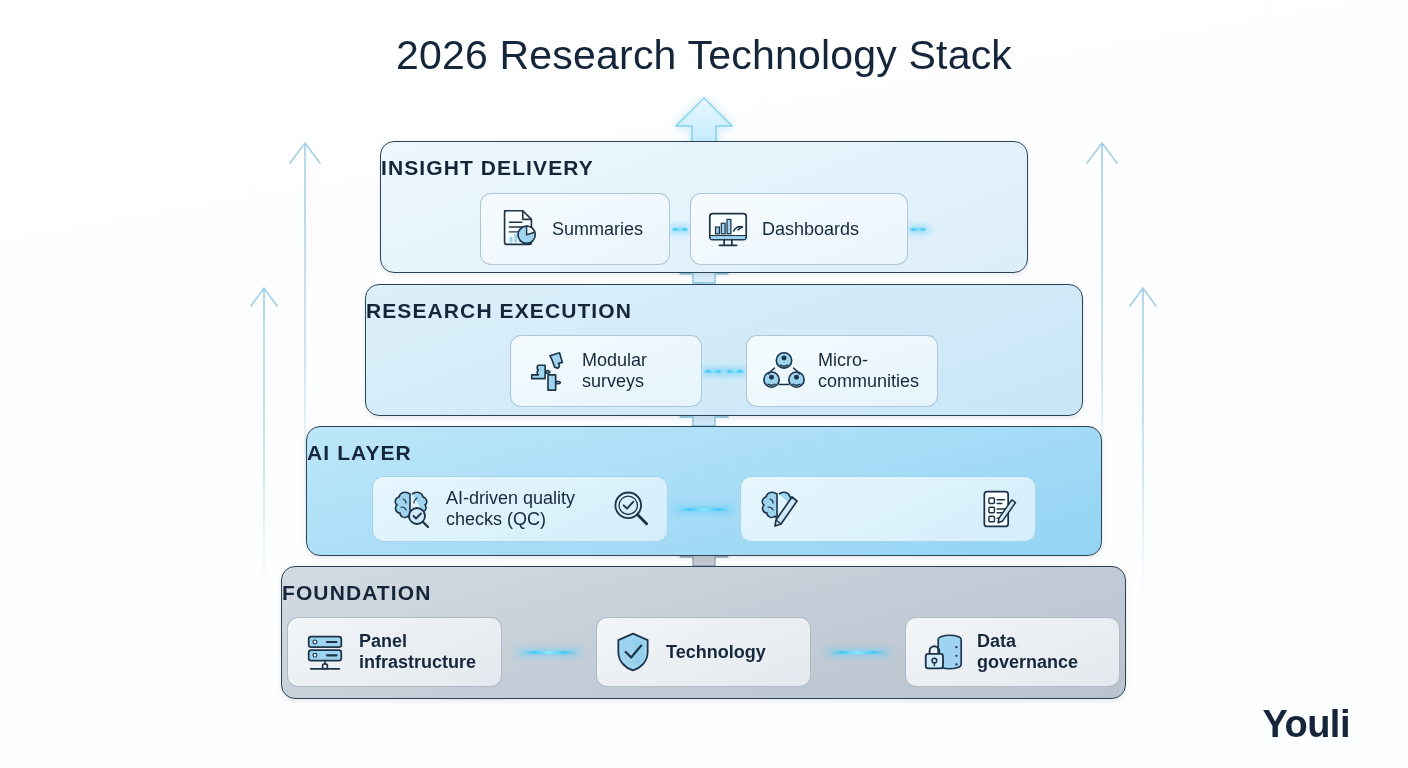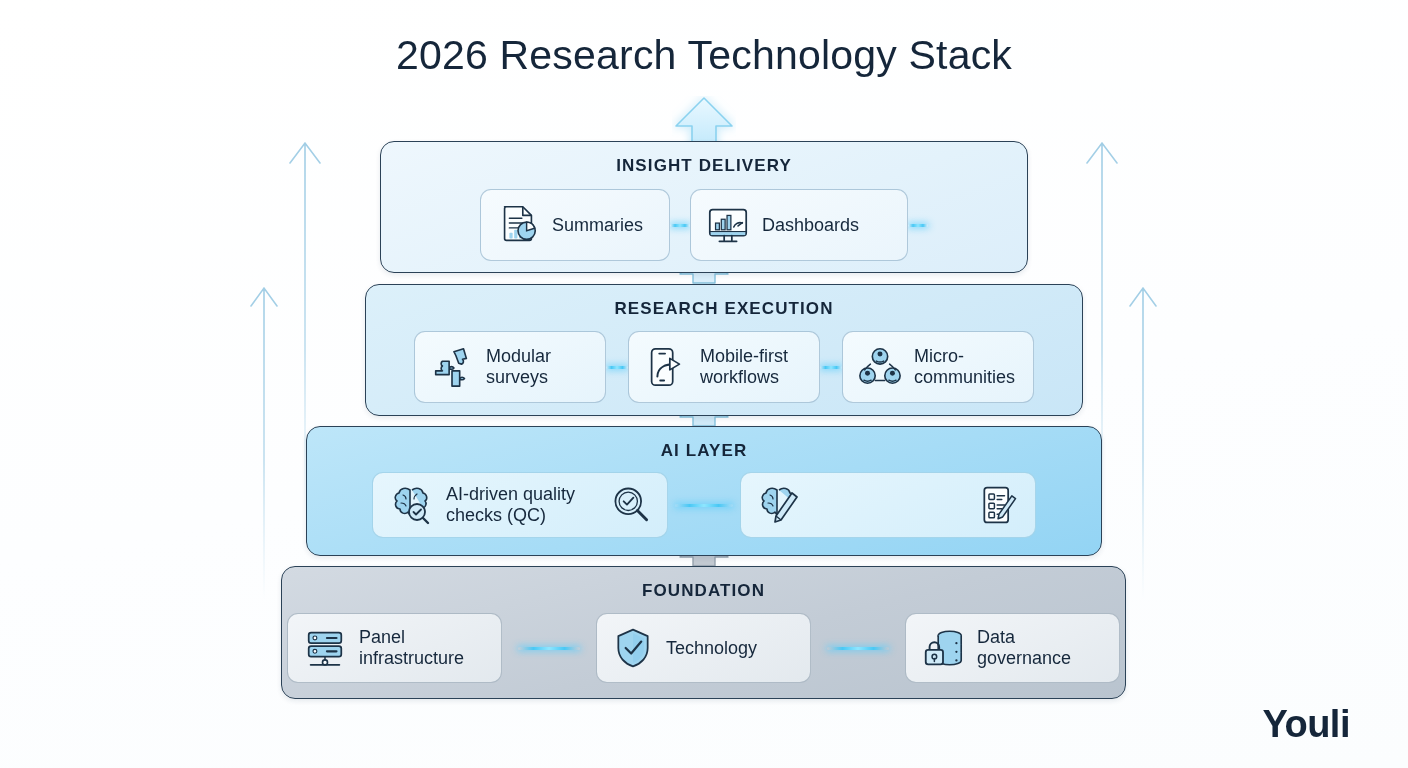--- a/index.html
+++ b/index.html
@@ -32,23 +32,22 @@
   #top-arrow { position: absolute; left: 672px; top: 96px; width: 64px; height: 56px; }
 
   
   .layer {
     position: absolute;
     border-radius: 14px;
     border: 1.5px solid #2b4257;
     box-shadow: 0 2px 5px rgba(30,60,90,.10);
   }
   .layer-title {
-    text-align: center;
     font-weight: 700;
-    font-size: 17px;
+    font-size: 21px;
     letter-spacing: 1.1px;
     color: #15263a;
   }
   .cards { display: flex; align-items: stretch; justify-content: center; }
 
   .card {
     position: relative;
     display: flex;
     align-items: center;
     gap: 11px;
@@ -109,21 +108,21 @@
     height: 66px;
     border-color: rgba(150,205,230,.8);
   }
 
   
   #layer-foundation {
     left: 281px; top: 566px; width: 845px; height: 133px;
     background: linear-gradient(165deg,#d3dae2 0%,#c3ccd6 55%,#b9c4cf 100%);
     padding-top: 14px;
   }
-  #layer-foundation .cards { margin-top: 12px; gap: 16px; }
+  #layer-foundation .cards { margin-top: 12px; gap: 16px; font-weight: bold; }
   #layer-foundation .card {
     background: linear-gradient(155deg,#f2f5f8 0%,#e3e9ee 100%);
     height: 70px;
     border-color: rgba(150,165,180,.7);
   }
 
   
   .inter-arrow { position: absolute; width: 52px; height: 36px; }
 
   
@@ -260,31 +259,20 @@
           <path d="M7 20 h7 a3 3 0 0 1 0 -5 a3 3 0 0 1 0 -5 h7 v7 a3 3 0 0 1 5 0 a3 3 0 0 1 -5 0 v7 H7 z" fill="#9ed4ef" stroke="#1d3347" stroke-width="1.7" stroke-linejoin="round" transform="translate(0,8)"></path>
           <path d="M24 28 h8 v8 a3 3 0 0 1 5 0 a3 3 0 0 1 -5 0 v8 h-8 z" fill="#9ed4ef" stroke="#1d3347" stroke-width="1.7" stroke-linejoin="round"></path>
           <path d="M26 8 l10 -3 l3 10 l-4 1 a3 3 0 0 1 -1 5 l-3 -1 l-3 -8 z" fill="#9ed4ef" stroke="#1d3347" stroke-width="1.7" stroke-linejoin="round"></path>
         </svg>
         <div class="card-label">Modular
 surveys</div>
       </div>
 
       <div class="conn" style="width:22px"></div>
 
-      <div class="card" style="width:192px">
-        <svg class="ico" width="46" height="46" viewBox="0 0 48 48">
-          <rect x="9" y="5" width="22" height="38" rx="4" fill="#fbfeff" stroke="#1d3347" stroke-width="1.8"></rect>
-          <rect x="16" y="9" width="8" height="2" rx="1" fill="#1d3347"></rect>
-          <rect x="17" y="37" width="6" height="2" rx="1" fill="#1d3347"></rect>
-          <path d="M15 34 C15 24 24 21 33 21" fill="none" stroke="#1d3347" stroke-width="2.1" stroke-linecap="round"></path>
-          <path d="M28 15 L38 21 L28 27 Z" fill="#fbfeff" stroke="#1d3347" stroke-width="1.8" stroke-linejoin="round"></path>
-        </svg>
-        <div class="card-label">Mobile-first
-workflows</div>
-      </div>
 
       <div class="conn" style="width:22px"></div>
 
       <div class="card" style="width:192px">
         <svg class="ico" width="46" height="46" viewBox="0 0 48 48">
           <g fill="#9ed4ef" stroke="#1d3347" stroke-width="1.7">
             <circle cx="24" cy="13" r="8"></circle>
               <circle cx="11" cy="33" r="8"></circle>
               <circle cx="37" cy="33" r="8"></circle>
           </g>

